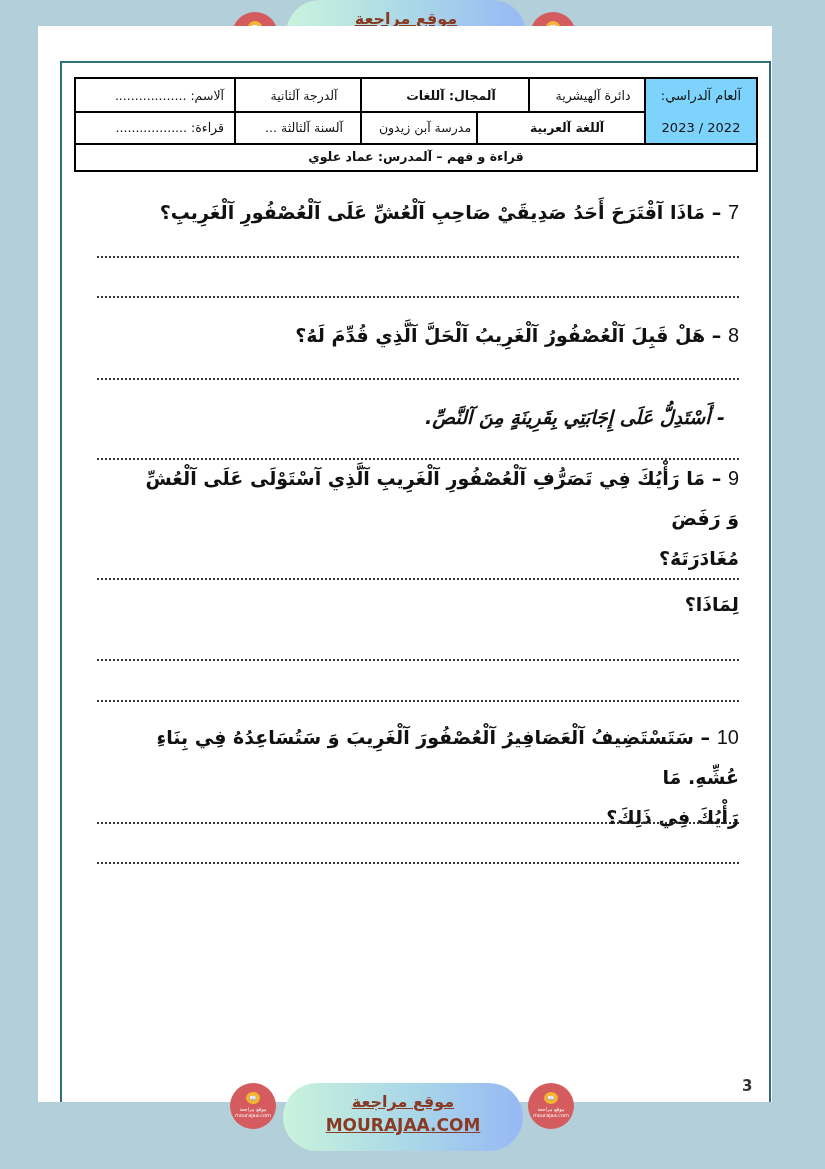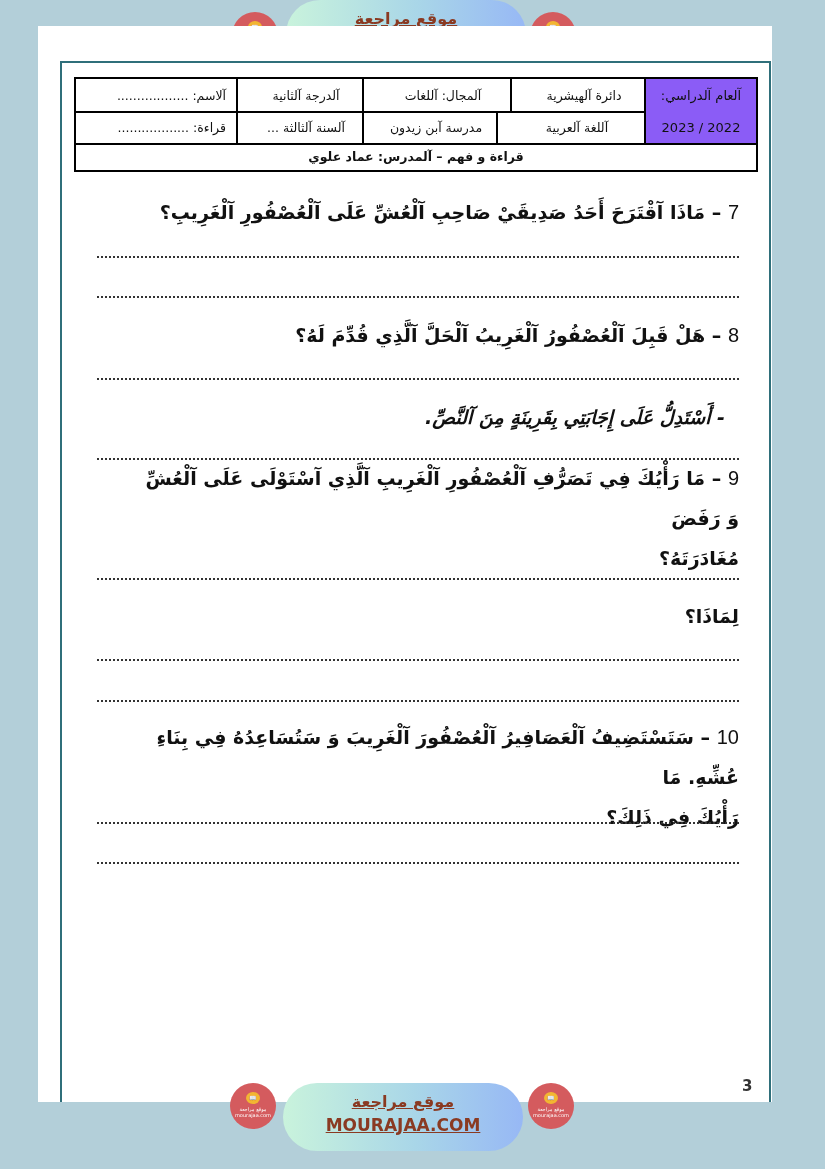--- a/index.html
+++ b/index.html
@@ -23,29 +23,29 @@
     border:2px solid #000; box-sizing:border-box; direction:rtl;
     font-family:"DejaVu Sans", sans-serif; font-size:12.5px; color:#111;
   }
   .hdr .row { position:absolute; left:0; right:0; display:flex; }
   .hdr .r1 { top:0; height:32px; border-bottom:2px solid #000; }
   .hdr .r2 { top:32px; height:32px; border-bottom:2px solid #000; }
   .hdr .r3 { top:64px; height:27px; justify-content:center; align-items:center;font-weight:bold; }
   .hdr .cell { display:flex; align-items:center; justify-content:center; border-left:2px solid #000; box-sizing:border-box;padding-left:12px; }
   .hdr .cell:last-child { border-left:none; }
   .c-year { width:112px; }
-  .c-a { width:134px; }
-  .c-b { width:148px; }
+  .c-a { width:116px; }
+  .c-b { width:168px;font-weight:bold; }
   .c-c { width:126px; }
   .c-d { flex:1; justify-content:flex-start !important; padding-right:10px; }
   .year-cell {
     position:absolute; top:0; right:0; width:112px; height:64px;
     border-left:2px solid #000; box-sizing:border-box;
     display:flex; flex-direction:column; justify-content:space-around; align-items:center;
-    background:#8b5cf6; font-size:13px;
+    background:#7dd3fc; font-size:13px;
   }
 
   
   .q {
     position:absolute; right:86px; direction:rtl; text-align:right;
     font-family:"DejaVu Sans", sans-serif; font-size:19px; color:#111; line-height:40px;
     font-weight:bold;
   }
   .q .num { font-weight:normal; font-family:"Liberation Sans", sans-serif; font-size:20px; }
   .dotline {
@@ -140,21 +140,21 @@
 
 <div class="q" style="top:458px; width:610px;">
   <div>
     <span class="num">9</span>
     <span>– مَا رَأْيُكَ فِي تَصَرُّفِ آلْعُصْفُورِ آلْغَرِيبِ آلَّذِي آسْتَوْلَى عَلَى آلْعُشِّ وَ رَفَضَ</span>
   </div>
   <div>مُغَادَرَتَهُ؟</div>
 </div>
 <div class="dotline" style="top:578px;"></div>
 
-<div class="q" style="top:596px;">
+<div class="q" style="top:584px;">
   <span>لِمَاذَا؟</span>
 </div>
 <div class="dotline" style="top:659px;"></div>
 <div class="dotline" style="top:700px;"></div>
 
 <div class="q" style="top:717px; width:620px;text-align:right;">
   <div>
     <span class="num">10</span>
     <span>– سَتَسْتَضِيفُ آلْعَصَافِيرُ آلْعُصْفُورَ آلْغَرِيبَ وَ سَتُسَاعِدُهُ فِي بِنَاءِ عُشِّهِ. مَا</span>
   </div>

